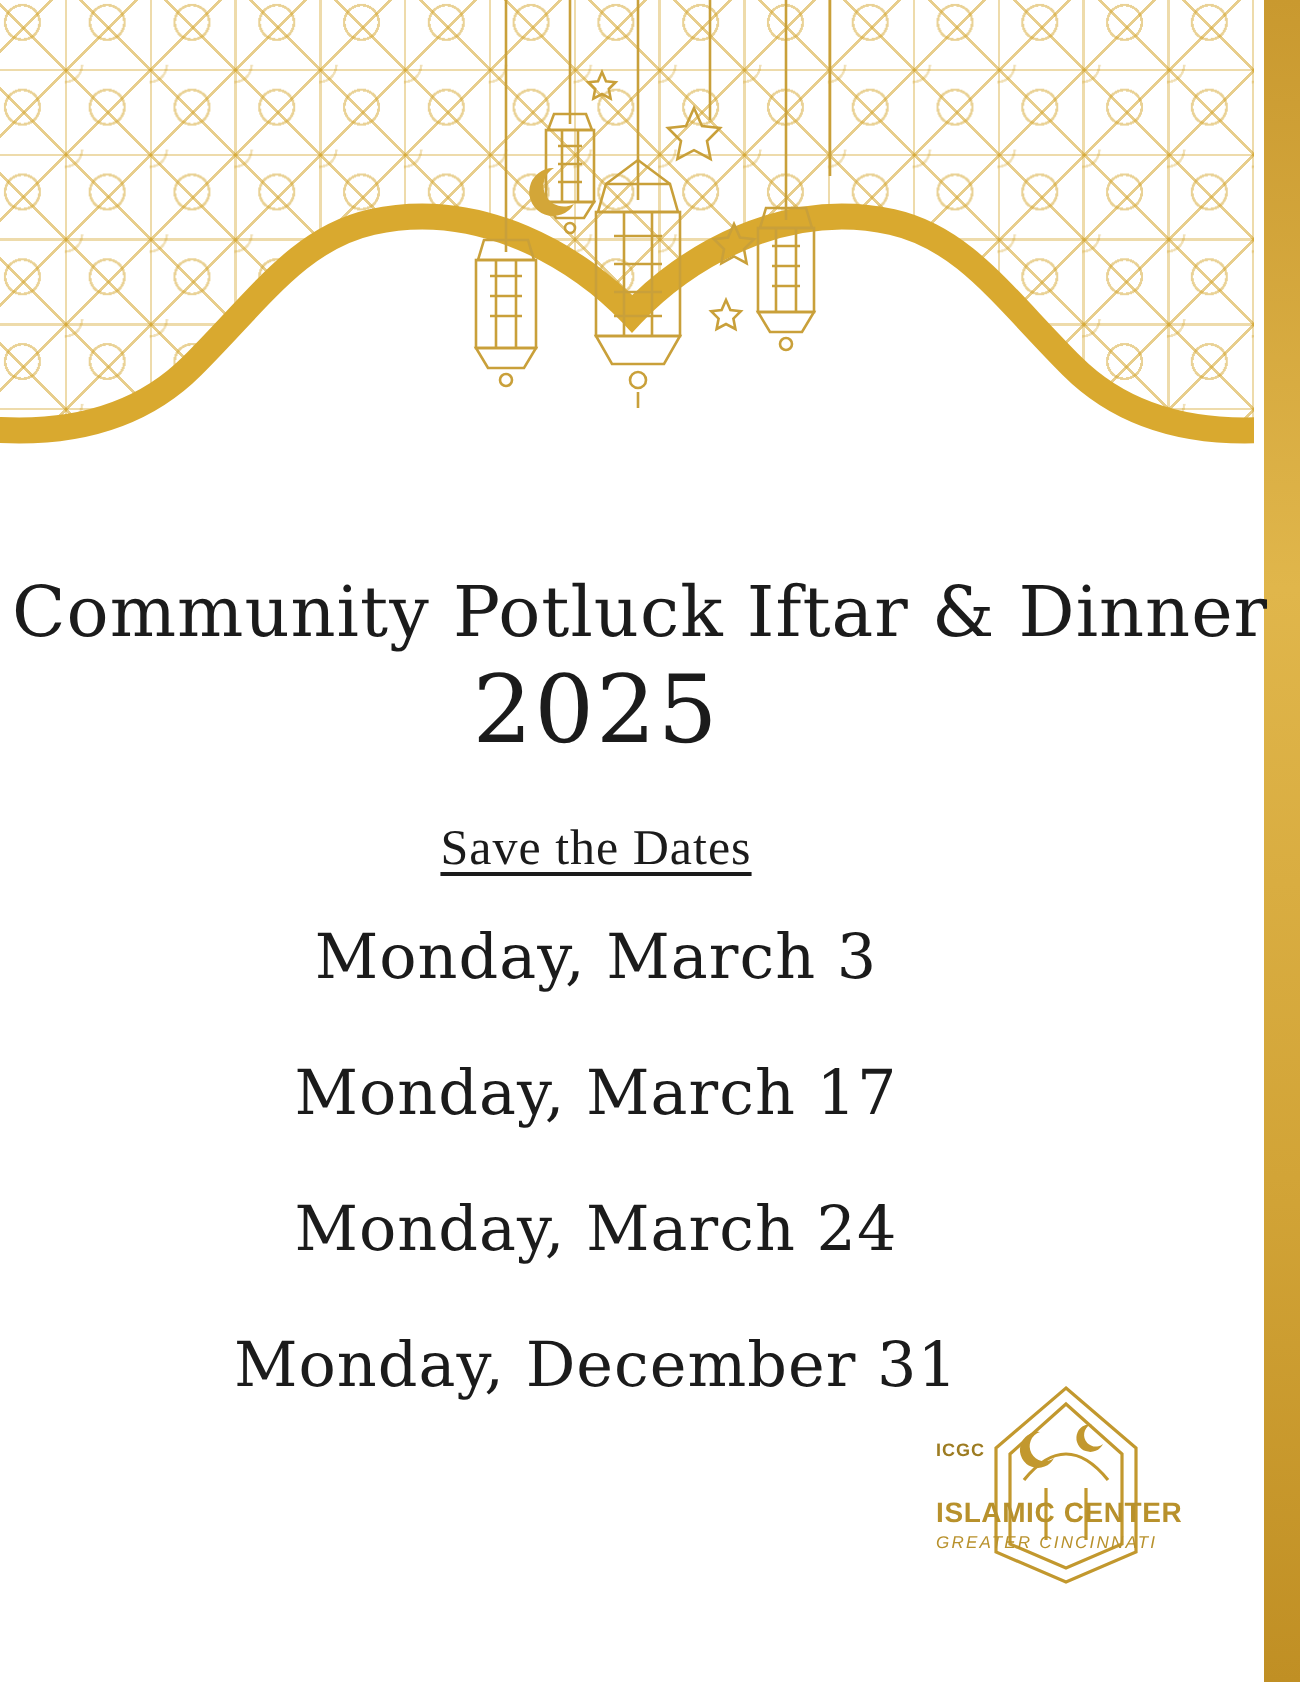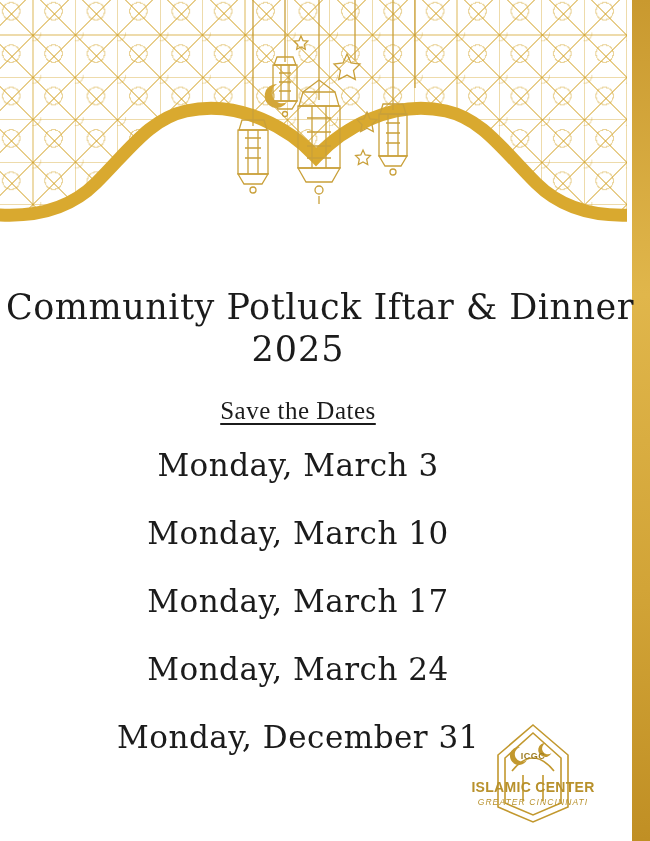--- a/index.html
+++ b/index.html
@@ -108,21 +108,21 @@
     font-size: 35px;
     line-height: 1.12;
     letter-spacing: 0.5px;
     font-weight: 400;
     margin: 0;
     padding: 0 6px;
     white-space: nowrap;
   }
   .headline-year {
     font-family: "DejaVu Serif", serif;
-    font-size: 35px;
+    font-size: 47px;
     line-height: 1.15;
     margin: 2px 0 0 0;
     letter-spacing: 1px;
   }
 
   .save-dates {
     font-family: Liberation Serif, serif;
     font-size: 25px;
     margin: 28px 0 0 0;
     text-decoration: underline;
@@ -139,24 +139,23 @@
     font-family: "DejaVu Serif", serif;
     font-size: 31px;
     letter-spacing: 0.5px;
     margin: 0 0 32px 0;
   }
 
   
   .logo {
     position: absolute;
     right: 52px;
-    top: 721px;
+    top: 690px;
     width: 130px;
     height: 105px;
-    text-align: center;
   }
   .logo .mark { position: absolute; inset: 0; }
   .logo .mark svg { display: block; }
   .logo-name {
     position: absolute;
     left: 0;
     right: 0;
     top: 58px;
     font-family: "Liberation Sans", sans-serif;
     font-size: 14px;
@@ -264,21 +263,20 @@
   <div class="right-bar"></div>
 
   <div class="content">
     <h1 class="headline">Community Potluck Iftar &amp; Dinner</h1>
     <div class="headline-year">2025</div>
 
     <div class="save-dates">Save the Dates</div>
 
     <ul class="dates">
       <li>Monday, March 3</li>
-      <li>Monday, March 10</li>
       <li>Monday, March 17</li>
       <li>Monday, March 24</li>
       <li>Monday, December 31</li>
     </ul>
   </div>
 
   <div class="logo">
     <div class="mark">
       <svg width="130" height="105" viewBox="0 0 130 105" xmlns="http://www.w3.org/2000/svg">
         <g stroke="#c2982e" stroke-width="1.6" fill="none">

